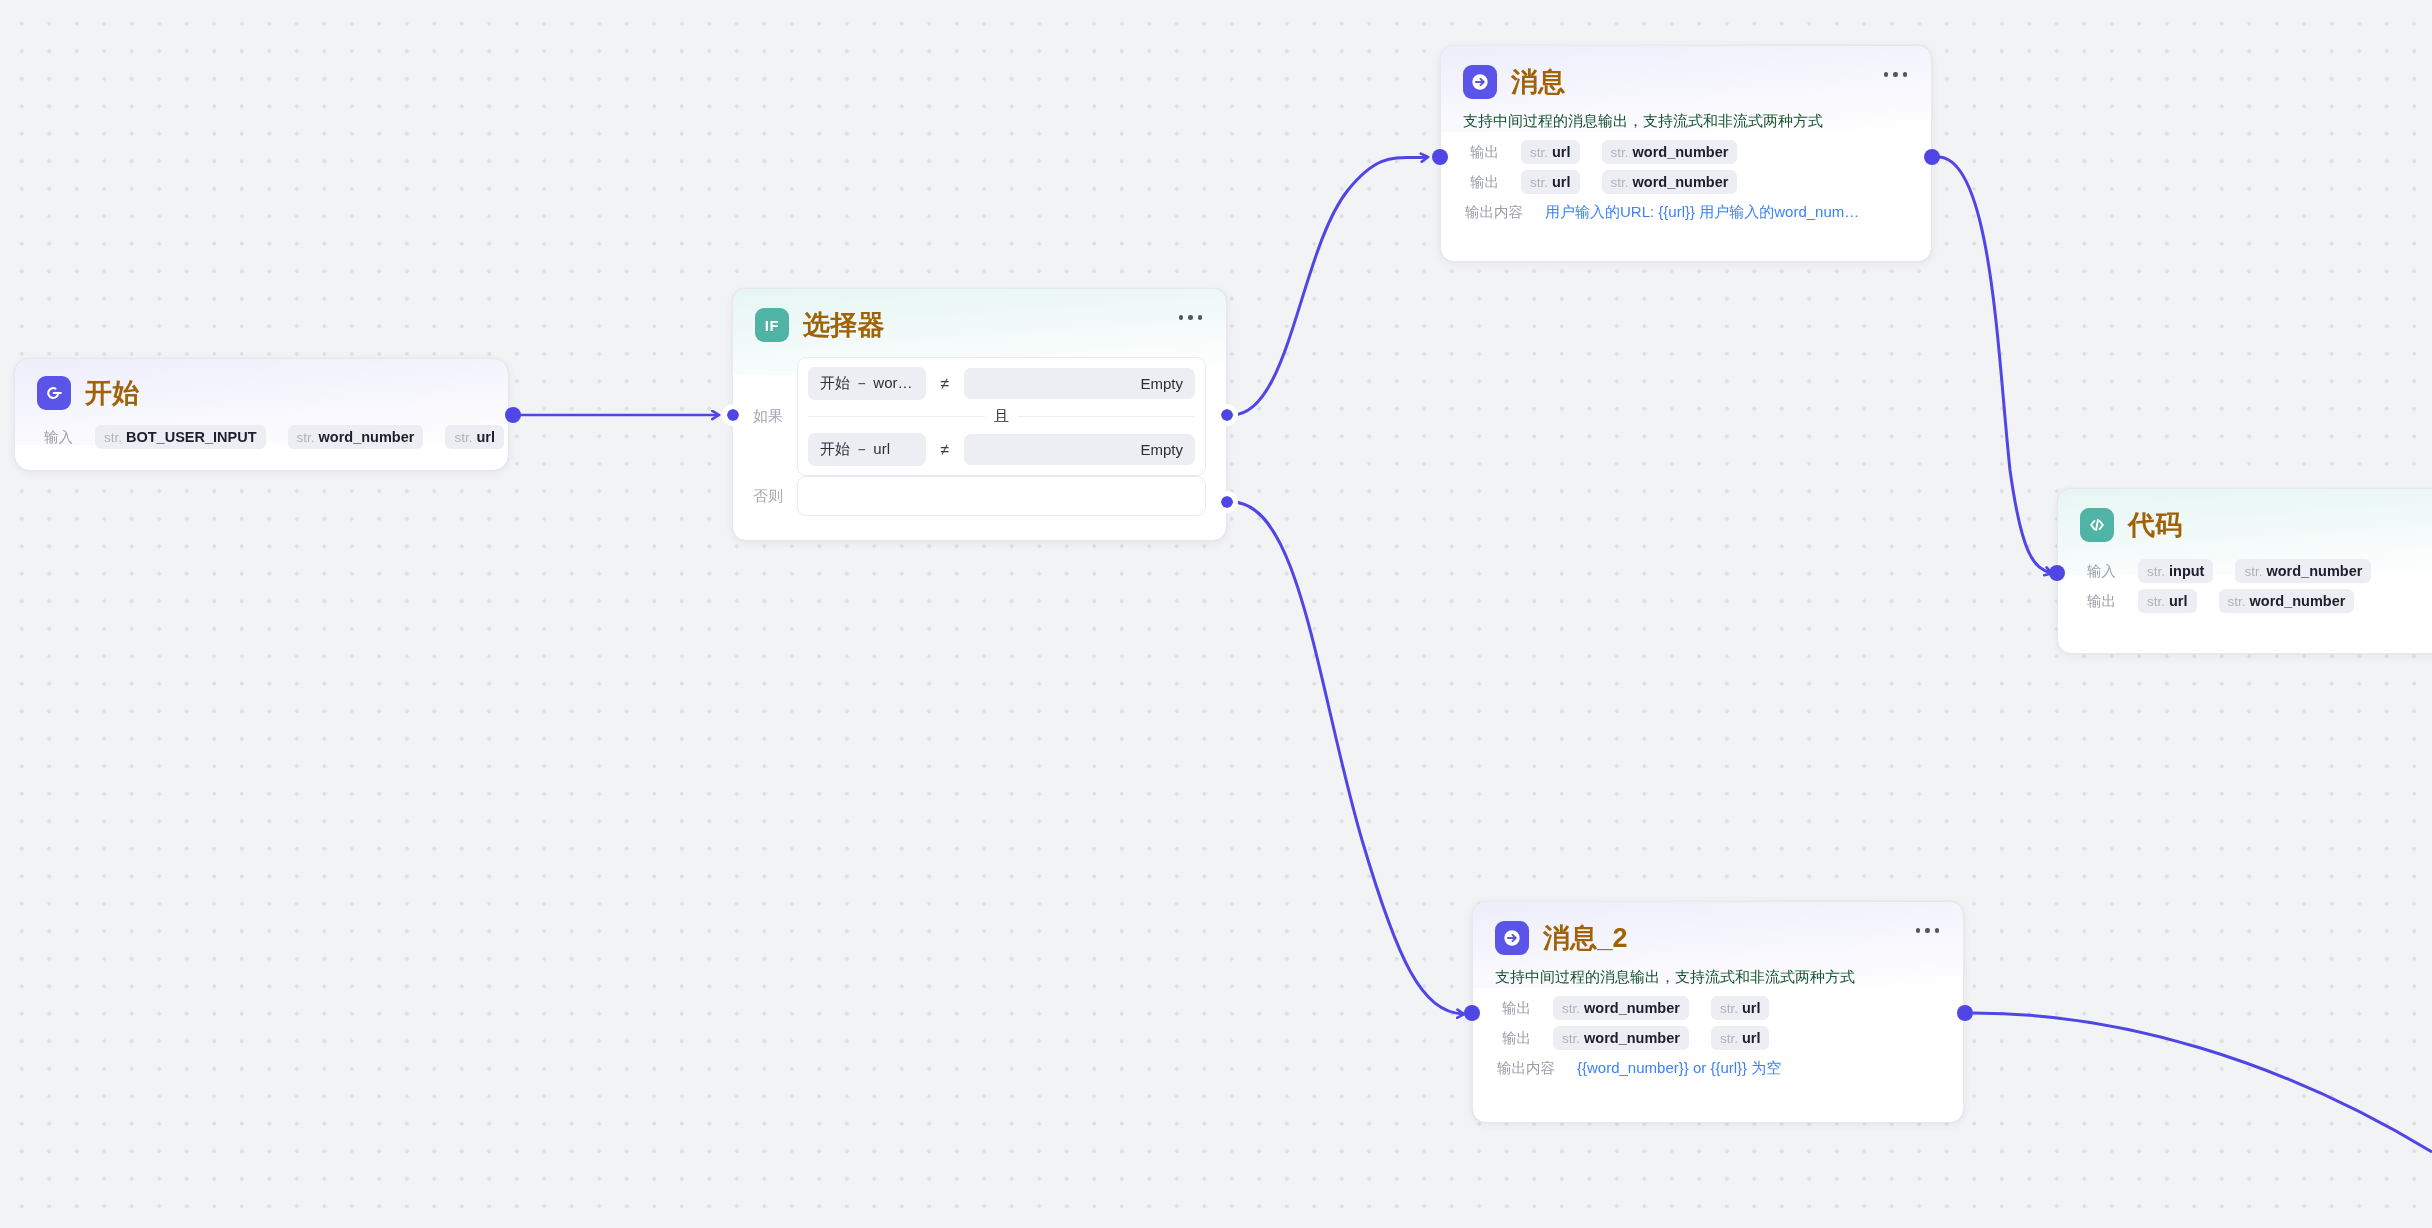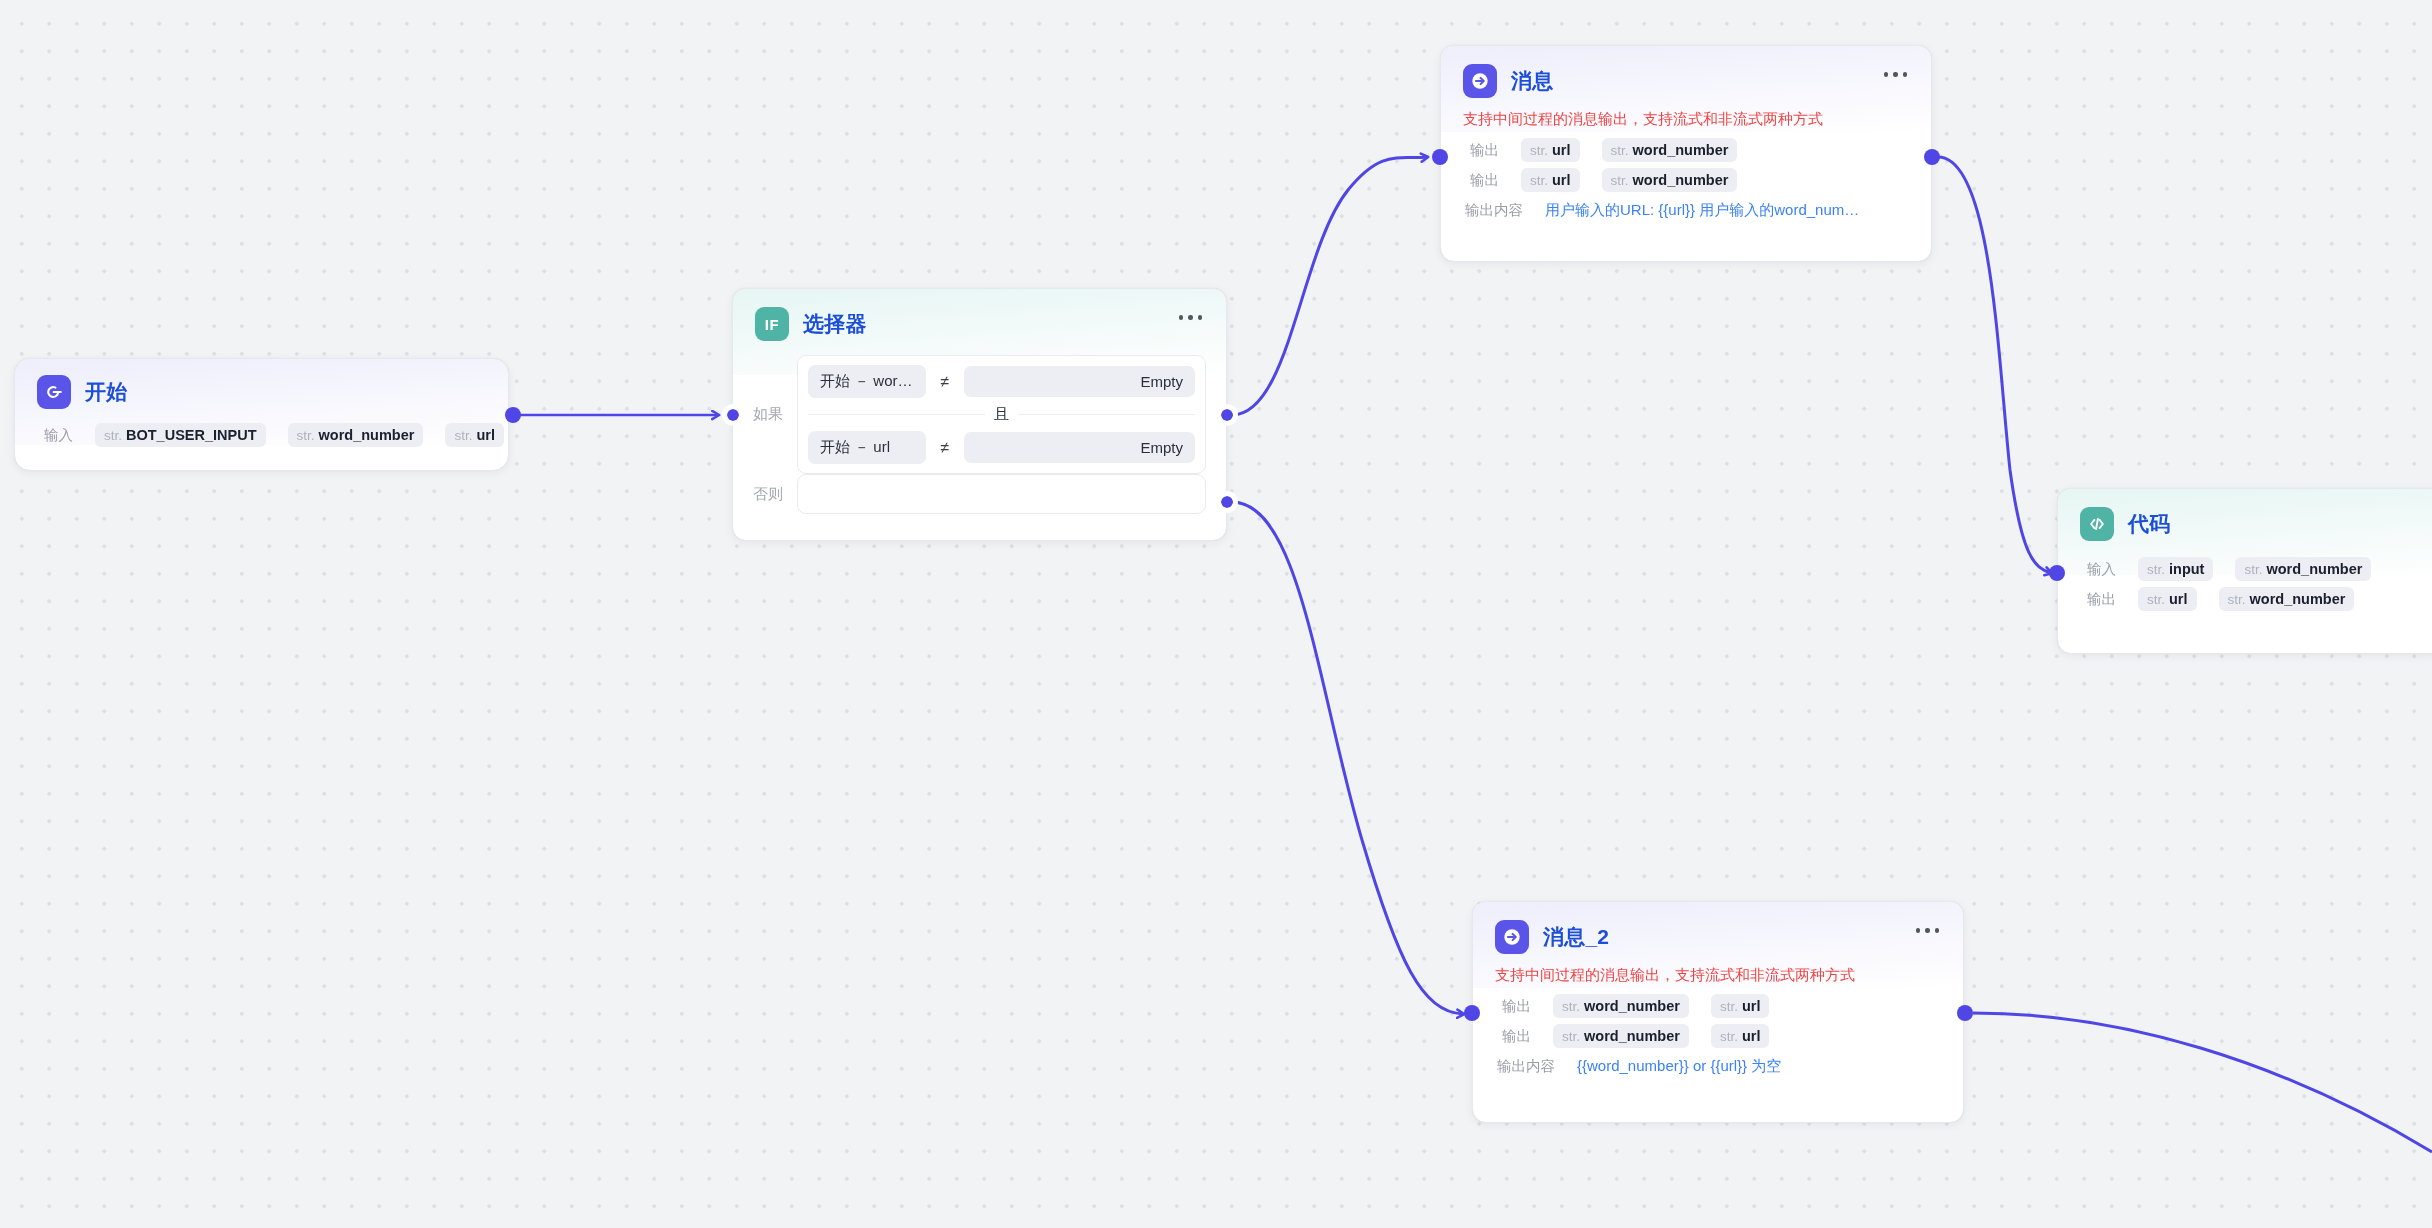--- a/index.html
+++ b/index.html
@@ -47,32 +47,32 @@
     position: relative;
   }
   .node-icon {
     width: 34px; height: 34px; border-radius: 9px;
     display: flex; align-items: center; justify-content: center;
     flex: 0 0 auto;
   }
   .node-icon.violet { background: #5a54e8; }
   .node-icon.teal   { background: #4fb3a6; }
   .node-title {
-    font-size: 21px; font-weight: 700; color: #1d4ed8; letter-spacing: .2px;
+    font-size: 27px; font-weight: 700; color: #a16207; letter-spacing: .2px;
     white-space: nowrap;
   }
   .node-menu {
     position: absolute; right: 20px; top: 22px;
     display: flex; gap: 5px; align-items: center;
     cursor: pointer; padding: 4px;
   }
   .node-menu i { width: 4.5px; height: 4.5px; border-radius: 50%; background: #52565f; display: block; }
 
   .node-desc {
-    font-size: 15px; color: #ef4444; padding: 12px 22px 0 22px;
+    font-size: 15px; color: #14532d; padding: 12px 22px 0 22px;
     white-space: nowrap;
   }
 
   
   .prow {
     display: flex; align-items: center; gap: 22px;
     padding: 6px 22px 0 22px;
     white-space: nowrap;
   }
   .prow-label { font-size: 14.5px; color: #9a9ea8; flex: 0 0 auto; }

